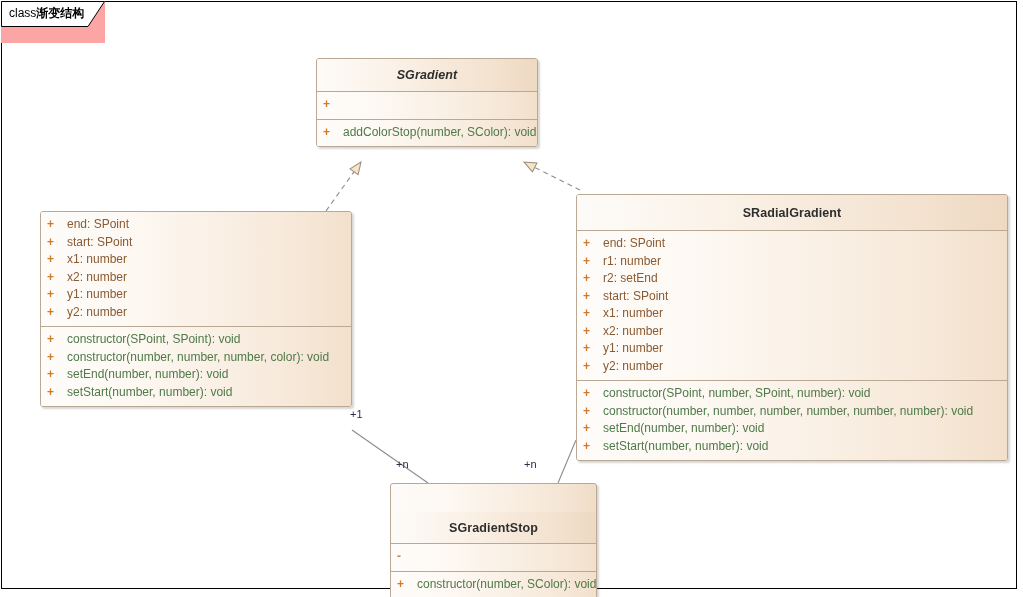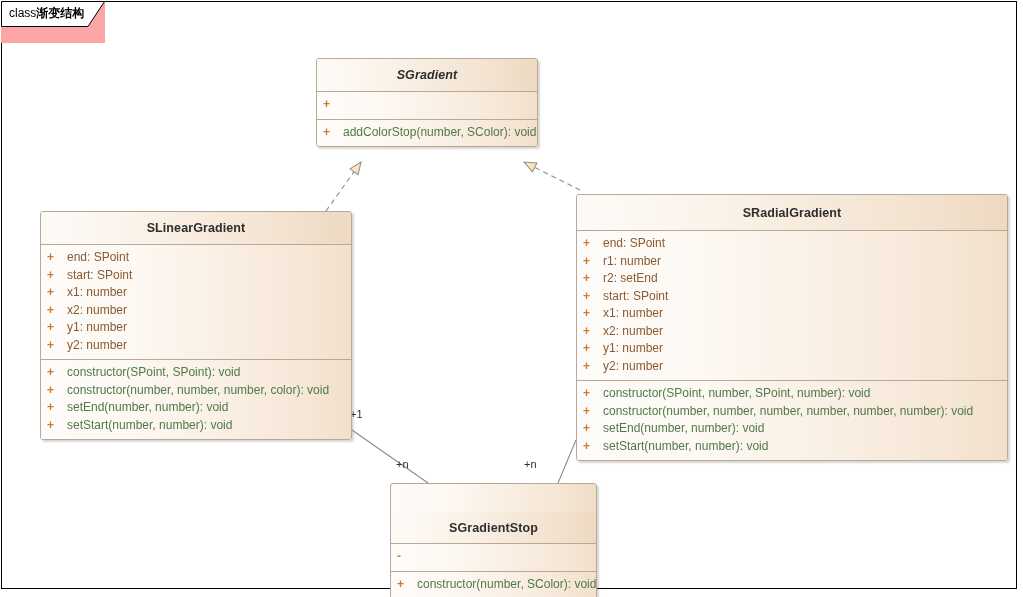--- a/index.html
+++ b/index.html
@@ -190,21 +190,20 @@
     </div>
     <div class="uml-section">
       <div class="uml-row meth">
         <span class="vis">+</span>
         <span class="member">addColorStop(number, SColor): void</span>
       </div>
     </div>
   </div>
 
   <div class="uml-class" style="left:40px; top:211px; width:312px;">
-    <div class="uml-header" style="height:33px; line-height:33px;">SLinearGradient</div>
     <div class="uml-section">
       <div class="uml-row attr">
         <span class="vis">+</span>
         <span class="member">end: SPoint</span>
       </div>
       <div class="uml-row attr">
         <span class="vis">+</span>
         <span class="member">start: SPoint</span>
       </div>
       <div class="uml-row attr">

